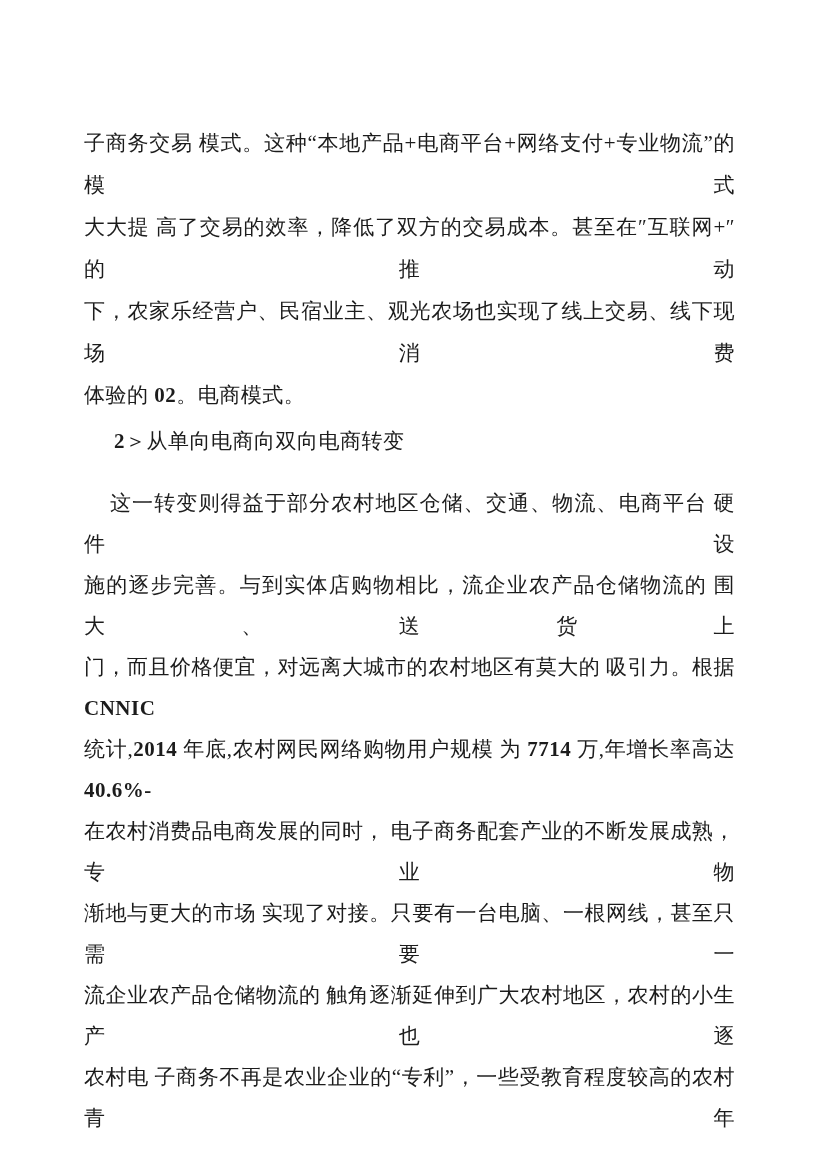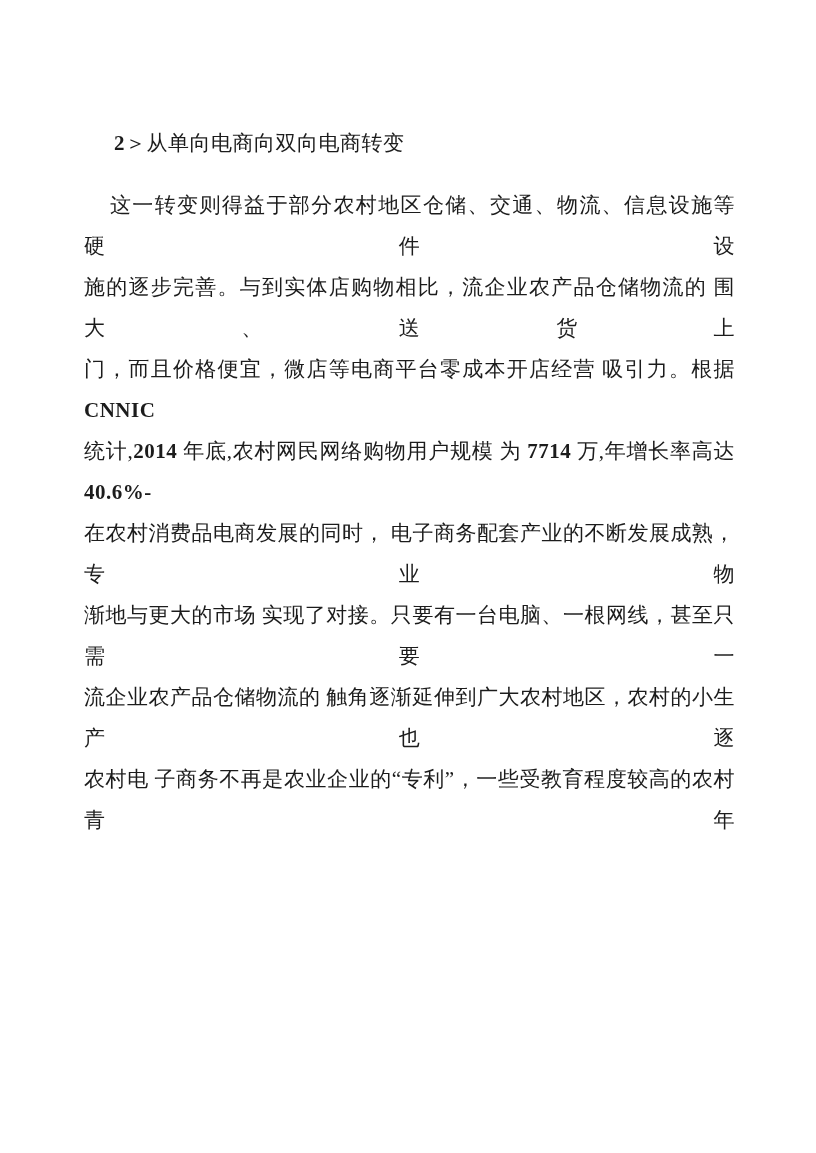--- a/index.html
+++ b/index.html
@@ -38,26 +38,32 @@
   [data-name="paragraph-1"] { margin-top: 0; }
   [data-name="heading-2"]   { margin-top: 4px; }
   [data-name="heading-2"] .line { text-indent: 30px; }
   [data-name="paragraph-2"] { margin-top: 21px; }
   [data-name="paragraph-2"] .line { line-height: 41px; }
 </style>
 </head>
 <body>
 
 <div class="doc" id="doc" data-name="document-page">
+    <div class="block body" data-name="paragraph-1">
+      <div class="line justify" data-name="paragraph-1-line"><span data-name="text-segment">子商务交易 模式。这种“本地产品+电商平台+网络支付+专业物流”的模式</span></div>
+      <div class="line justify" data-name="paragraph-1-line"><span data-name="text-segment">大大提 高了交易的效率，降低了双方的交易成本。甚至在″互联网+″的推动</span></div>
+      <div class="line justify" data-name="paragraph-1-line"><span data-name="text-segment">下，农家乐经营户、民宿业主、观光农场也实现了线上交易、线下现 场消费</span></div>
+      <div class="line" data-name="paragraph-1-line"><span data-name="text-segment">体验的 </span><span class="bold" data-name="bold-text-segment">02</span><span data-name="text-segment">。电商模式。</span></div>
+    </div>
     <div class="block heading" data-name="heading-2">
       <div class="line" data-name="heading-2-line"><span class="bold" data-name="bold-text-segment">2</span><span data-name="text-segment">＞从单向电商向双向电商转变</span></div>
     </div>
     <div class="block body" data-name="paragraph-2">
-      <div class="line justify indent" data-name="paragraph-2-line"><span data-name="text-segment">这一转变则得益于部分农村地区仓储、交通、物流、信息设施等 硬件设</span></div>
+      <div class="line justify indent" data-name="paragraph-2-line"><span data-name="text-segment">这一转变则得益于部分农村地区仓储、交通、物流、电商平台 硬件设</span></div>
       <div class="line justify" data-name="paragraph-2-line"><span data-name="text-segment">施的逐步完善。与到实体店购物相比，流企业农产品仓储物流的 围大、送货上</span></div>
-      <div class="line justify" data-name="paragraph-2-line"><span data-name="text-segment">门，而且价格便宜，微店等电商平台零成本开店经营 吸引力。根据 </span><span class="bold" data-name="bold-text-segment">CNNIC</span></div>
+      <div class="line justify" data-name="paragraph-2-line"><span data-name="text-segment">门，而且价格便宜，对远离大城市的农村地区有莫大的 吸引力。根据 </span><span class="bold" data-name="bold-text-segment">CNNIC</span></div>
       <div class="line justify" data-name="paragraph-2-line"><span data-name="text-segment">统计,</span><span class="bold" data-name="bold-text-segment">2014</span><span data-name="text-segment"> 年底,农村网民网络购物用户规模 为 </span><span class="bold" data-name="bold-text-segment">7714</span><span data-name="text-segment"> 万,年增长率高达 </span><span class="bold" data-name="bold-text-segment">40.6%-</span></div>
       <div class="line justify" data-name="paragraph-2-line"><span data-name="text-segment">在农村消费品电商发展的同时， 电子商务配套产业的不断发展成熟，专业物</span></div>
       <div class="line justify" data-name="paragraph-2-line"><span data-name="text-segment">渐地与更大的市场 实现了对接。只要有一台电脑、一根网线，甚至只需要一</span></div>
       <div class="line justify" data-name="paragraph-2-line"><span data-name="text-segment">流企业农产品仓储物流的 触角逐渐延伸到广大农村地区，农村的小生产也逐</span></div>
       <div class="line justify" data-name="paragraph-2-line"><span data-name="text-segment">农村电 子商务不再是农业企业的“专利”，一些受教育程度较高的农村青年</span></div>
     </div>
   </div>
 
 </body></html>

